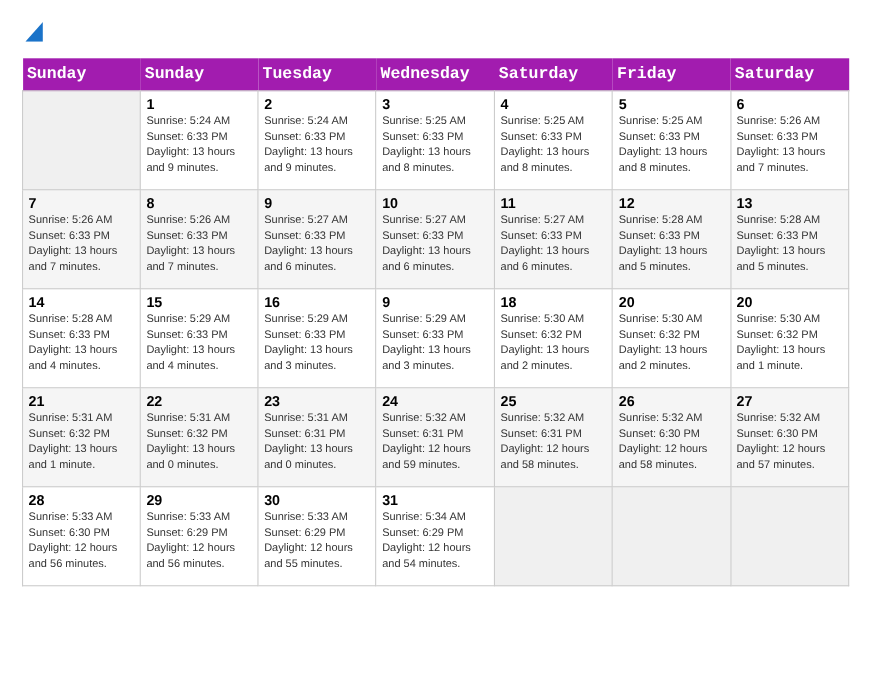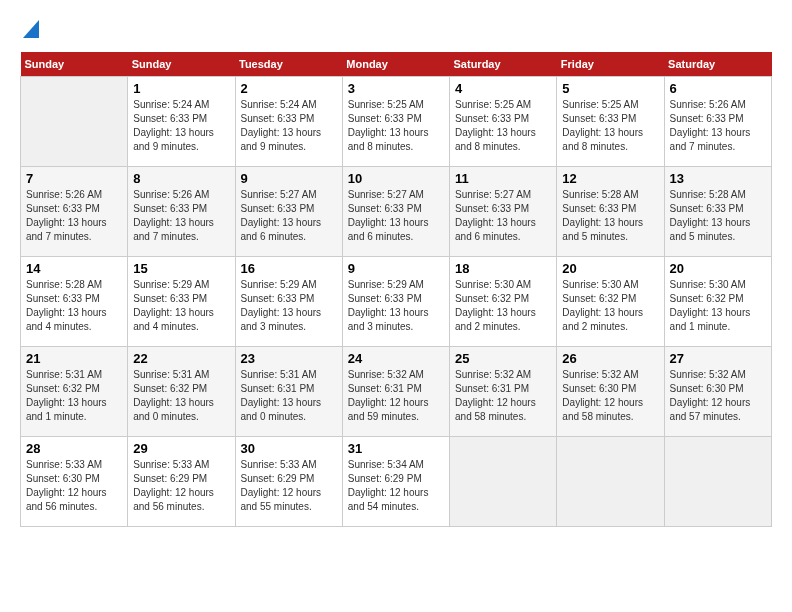--- a/index.html
+++ b/index.html
@@ -46,26 +46,27 @@
     .location {
       font-size: 16px;
       color: #555;
     }
     table {
       width: 100%;
       border-collapse: collapse;
       font-size: 11px;
     }
     thead tr th {
-      background: #b91c1c;
+      background: #a21caf;
       color: #fff;
       padding: 6px 4px;
       text-align: left;
-      font-size: 11px;
-      font-weight: bold;
+      font-size: 15px;
+      font-weight: bold;
+      font-family: Liberation Mono, monospace;
     }
     tbody tr td {
       border: 1px solid #ccc;
       vertical-align: top;
       padding: 4px 5px;
       width: 108px;
       min-height: 80px;
       height: 90px;
     }
     tbody tr td.empty {
@@ -114,21 +115,21 @@
     <div class="location"></div>
   </div>
 </div>
 
 <table>
   <thead>
     <tr>
     <th>Sunday</th>
         <th>Sunday</th>
         <th>Tuesday</th>
-        <th>Monday</th>
+        <th>Wednesday</th>
         <th>Saturday</th>
         <th>Friday</th>
         <th>Saturday</th>
       </tr>
   </thead>
   <tbody id="calendar-body">
   <tr>
         <td class="empty"></td>
         <td>
           <span class="day-num">1</span>

